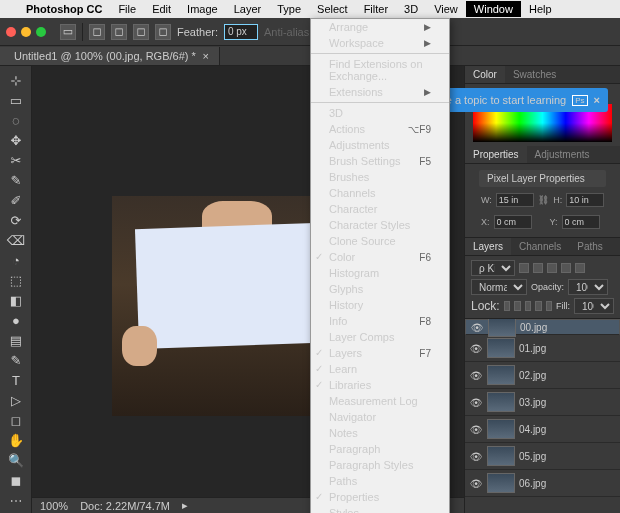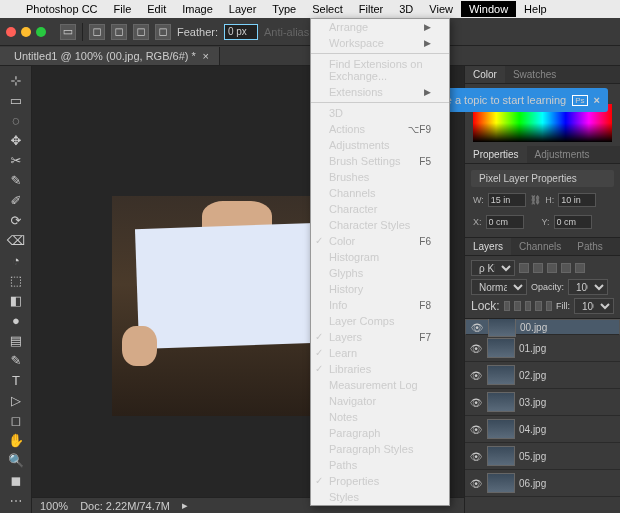--- a/index.html
+++ b/index.html
@@ -1,20 +1,20 @@
 <!DOCTYPE html>
 <html><head>
 <meta charset="utf-8">
 <style>
 *{margin:0;padding:0;box-sizing:border-box;font-family:-apple-system,Helvetica,Arial,sans-serif;font-size:11px;color:#ccc;user-select:none}
 body{background:#1a1a1a;width:620px;height:513px;overflow:hidden;position:relative}
 .menubar{background:#eaeaea;height:18px;display:flex;align-items:center;padding:0 6px;gap:0}
 .menubar span{color:#000;padding:2px 8px;font-size:11px}
 .menubar .apple{font-size:13px;padding:0 6px}
-.menubar .app{font-weight:400}
+.menubar .app{font-weight:700}
 .menubar .active{background:#000000;color:#fff}
 .optbar{background:#3a3a3a;height:28px;display:flex;align-items:center;padding:0 6px;gap:6px;border-bottom:1px solid #222}
 .traffic{display:flex;gap:5px;margin-right:8px}
 .dot{width:10px;height:10px;border-radius:50%}
 .optbar .sq{width:16px;height:16px;background:#555;border:1px solid #666;display:flex;align-items:center;justify-content:center}
 .feather-in{background:#222;border:1px solid #7dd3fc;color:#ccc;width:34px;height:16px;font-size:10px;padding:0 3px}
 .sel{background:#333;border:1px solid #555;color:#ccc;height:16px;font-size:10px;padding:0 3px}
 .tabbar{background:#3a3a3a;height:20px;display:flex;align-items:center;border-bottom:1px solid #222}
 .tab{padding:3px 10px 3px 14px;color:#ccc;font-size:10px;background:#444;border-right:1px solid #222}
 .main{display:flex;height:calc(100% - 66px)}
@@ -27,21 +27,21 @@
 .hand{position:absolute;bottom:50px;left:10px;width:35px;height:40px;background:#d4aa88;border-radius:40%}
 .right{width:156px;background:#3a3a3a;display:flex;flex-direction:column;border-left:1px solid #222}
 .panel-tabs{display:flex;background:#333;border-bottom:1px solid #222;height:18px;align-items:center}
 .panel-tabs span{padding:3px 8px;font-size:10px;color:#888}
 .panel-tabs span.on{color:#ddd;background:#3a3a3a}
 .colorpanel{height:62px;position:relative;background:#3a3a3a}
 .spectrum{position:absolute;bottom:4px;left:8px;right:8px;height:38px;background:linear-gradient(to right,red,yellow,lime,cyan,blue,magenta,red)}
 .spectrum::after{content:"";position:absolute;inset:0;background:linear-gradient(to bottom,rgba(0,0,0,0) 0%,rgba(0,0,0,0) 50%,#000 100%)}
 .tooltip{position:absolute;top:88px;right:12px;background:#2e8de0;color:#fff;padding:6px 8px;border-radius:3px;font-size:10px;z-index:50;display:flex;align-items:center;gap:6px}
 .tooltip .x{cursor:pointer;font-weight:bold}
-.proppanel{flex:0 0 auto;padding:4px 0}
+.proppanel{flex:0 0 auto;padding:4px 8px}
 .proplabel{background:#444;padding:3px 8px;font-size:10px;margin:2px 6px;border-radius:2px}
 .proprow{display:flex;gap:4px;padding:4px 8px;align-items:center}
 .proprow span{font-size:9px;color:#aaa}
 .propin{background:#2a2a2a;border:1px solid #555;width:38px;height:14px;font-size:9px;color:#ccc;padding:0 2px}
 .layerspanel{flex:1;display:flex;flex-direction:column;border-top:1px solid #222;overflow:hidden}
 .layeropts{padding:4px 6px;display:flex;flex-direction:column;gap:3px;border-bottom:1px solid #222}
 .layeropts .row{display:flex;align-items:center;gap:4px}
 .layerlist{flex:1;overflow-y:auto}
 .layer{display:flex;align-items:center;padding:3px 4px;border-bottom:1px solid #2a2a2a;gap:4px}
 .layer.sel{background:#4a5a6a}
@@ -286,20 +286,23 @@
     <div class="dd-item">
       <span>Channels</span>
     </div>
     <div class="dd-item">
       <span>Character</span>
     </div>
     <div class="dd-item">
       <span>Character Styles</span>
     </div>
     <div class="dd-item">
+      <span>Clone Source</span>
+    </div>
+    <div class="dd-item">
       <span class="chk">✓</span>
       <span>Color</span>
       <span class="sc">F6</span>
     </div>
     <div class="dd-item">
       <span>Histogram</span>
     </div>
     <div class="dd-item">
       <span>Glyphs</span>
     </div>

